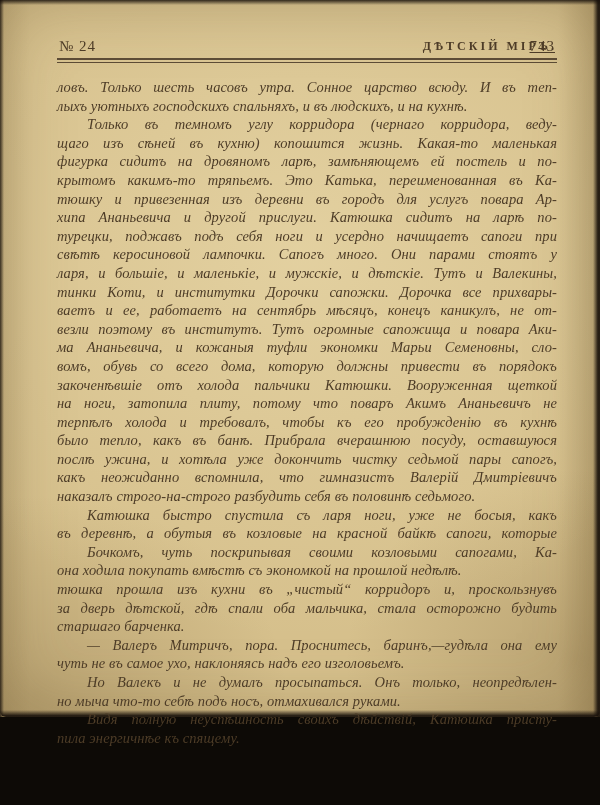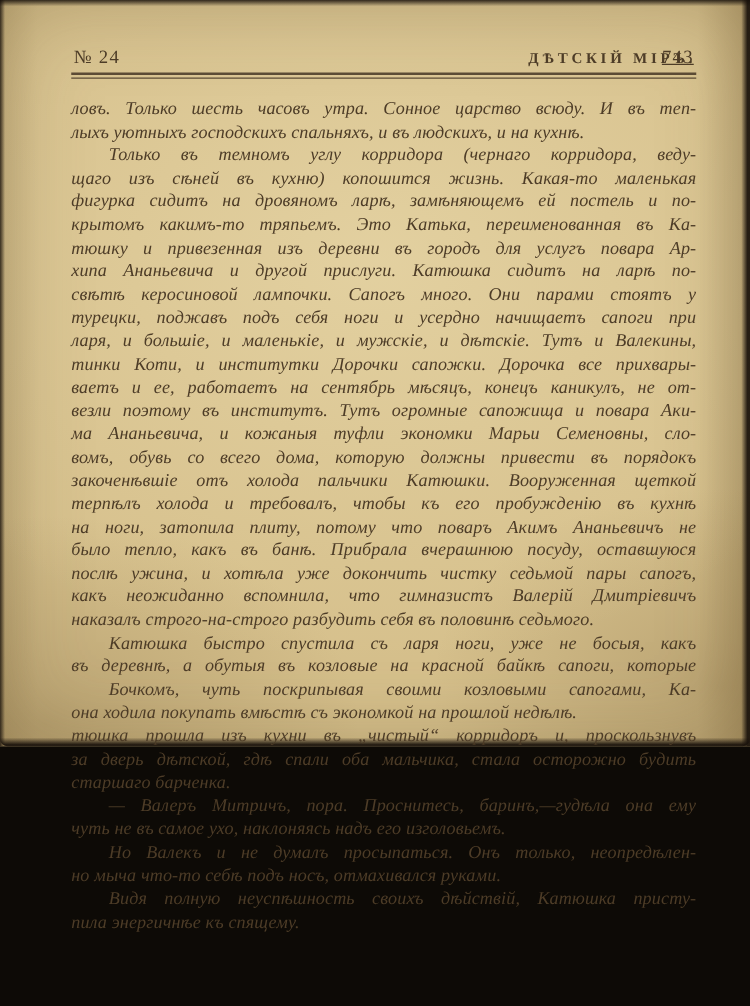--- a/index.html
+++ b/index.html
@@ -8,21 +8,21 @@
     --rule:#473726;
     --edge:#17100a;
   }
   html,body{margin:0;padding:0;}
   body{
     width:600px;height:805px;overflow:hidden;
     background:#0d0a06;
     font-family:"Liberation Serif","DejaVu Serif",serif;
   }
   .page{
-    position:relative;width:600px;height:597px;
+    position:relative;width:600px;height:717px;
     background-color:var(--paper);
     background-image:
       radial-gradient(120% 90% at 50% 35%, rgba(242,228,184,0.45) 0%, rgba(242,228,184,0) 60%),
       radial-gradient(60% 40% at 6% 97%, rgba(118,94,52,0.28), rgba(118,94,52,0) 70%),
       radial-gradient(55% 38% at 96% 92%, rgba(118,94,52,0.28), rgba(118,94,52,0) 70%),
       linear-gradient(90deg, rgba(118,94,52,0.15), rgba(0,0,0,0) 5%, rgba(0,0,0,0) 93%, rgba(118,94,52,0.30));
     box-shadow: inset 0 0 70px rgba(96,76,40,0.35);
     color:var(--ink);
   }
   
@@ -72,31 +72,31 @@
     <div class="rule"></div>
     <div class="bodytext">
         <div class="line">ловъ. Только шесть часовъ утра. Сонное царство всюду. И въ теп-</div>
         <div class="line end">лыхъ уютныхъ господскихъ спальняхъ, и въ людскихъ, и на кухнѣ.</div>
         <div class="line indent">Только въ темномъ углу корридора (чернаго корридора, веду-</div>
         <div class="line">щаго изъ сѣней въ кухню) копошится жизнь. Какая-то маленькая</div>
         <div class="line">фигурка сидитъ на дровяномъ ларѣ, замѣняющемъ ей постель и по-</div>
         <div class="line">крытомъ какимъ-то тряпьемъ. Это Катька, переименованная въ Ка-</div>
         <div class="line">тюшку и привезенная изъ деревни въ городъ для услугъ повара Ар-</div>
         <div class="line">хипа Ананьевича и другой прислуги. Катюшка сидитъ на ларѣ по-</div>
+        <div class="line">турецки, поджавъ подъ себя ноги и усердно начищаетъ сапоги при</div>
         <div class="line">свѣтѣ керосиновой лампочки. Сапогъ много. Они парами стоятъ у</div>
-        <div class="line">турецки, поджавъ подъ себя ноги и усердно начищаетъ сапоги при</div>
         <div class="line">ларя, и большіе, и маленькіе, и мужскіе, и дѣтскіе. Тутъ и Валекины,</div>
         <div class="line">тинки Коти, и институтки Дорочки сапожки. Дорочка все прихвары-</div>
         <div class="line">ваетъ и ее, работаетъ на сентябрь мѣсяцъ, конецъ каникулъ, не от-</div>
         <div class="line">везли поэтому въ институтъ. Тутъ огромные сапожища и повара Аки-</div>
         <div class="line">ма Ананьевича, и кожаныя туфли экономки Марьи Семеновны, сло-</div>
         <div class="line">вомъ, обувь со всего дома, которую должны привести въ порядокъ</div>
         <div class="line">закоченѣвшіе отъ холода пальчики Катюшки. Вооруженная щеткой</div>
+        <div class="line">на ноги, затопила плиту, потому что поваръ Акимъ Ананьевичъ не</div>
         <div class="line">терпѣлъ холода и требовалъ, чтобы къ его пробужденію въ кухнѣ</div>
-        <div class="line">на ноги, затопила плиту, потому что поваръ Акимъ Ананьевичъ не</div>
         <div class="line">было тепло, какъ въ банѣ. Прибрала вчерашнюю посуду, оставшуюся</div>
         <div class="line">послѣ ужина, и хотѣла уже докончить чистку седьмой пары сапогъ,</div>
         <div class="line">какъ неожиданно вспомнила, что гимназистъ Валерій Дмитріевичъ</div>
         <div class="line end">наказалъ строго-на-строго разбудить себя въ половинѣ седьмого.</div>
         <div class="line indent">Катюшка быстро спустила съ ларя ноги, уже не босыя, какъ</div>
         <div class="line">въ деревнѣ, а обутыя въ козловые на красной байкѣ сапоги, которые</div>
         <div class="line indent">Бочкомъ, чуть поскрипывая своими козловыми сапогами, Ка-</div>
         <div class="line end">она ходила покупать вмѣстѣ съ экономкой на прошлой недѣлѣ.</div>
         <div class="line">тюшка прошла изъ кухни въ „чистый“ корридоръ и, проскользнувъ</div>
         <div class="line">за дверь дѣтской, гдѣ спали оба мальчика, стала осторожно будить</div>

